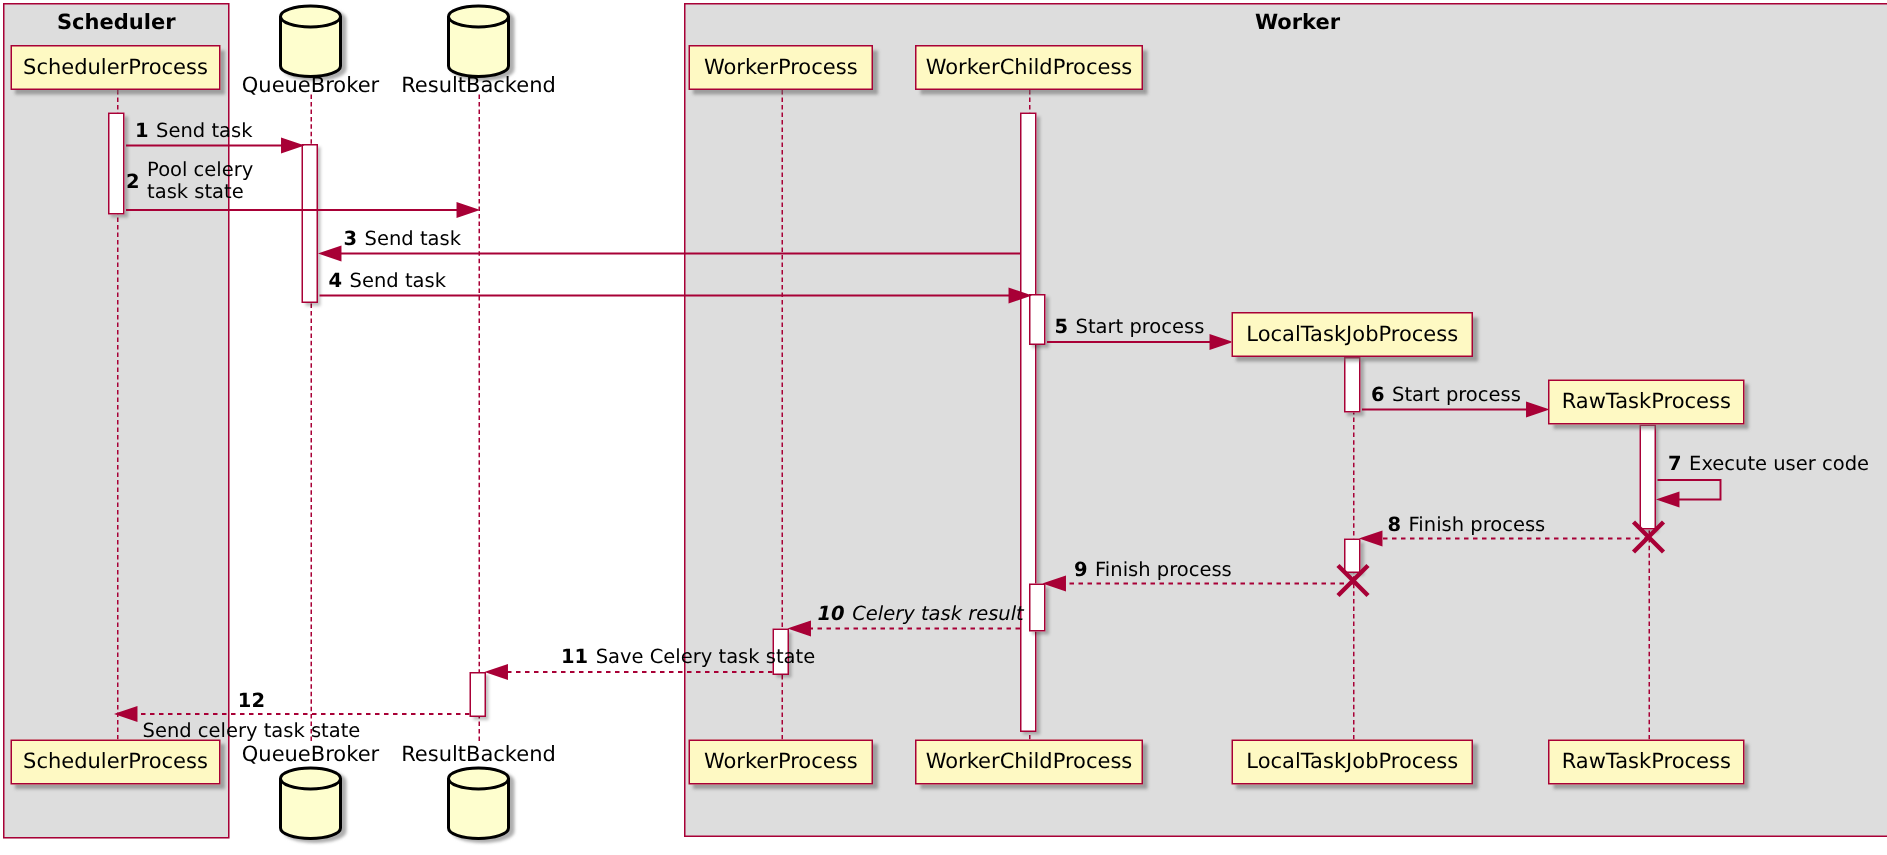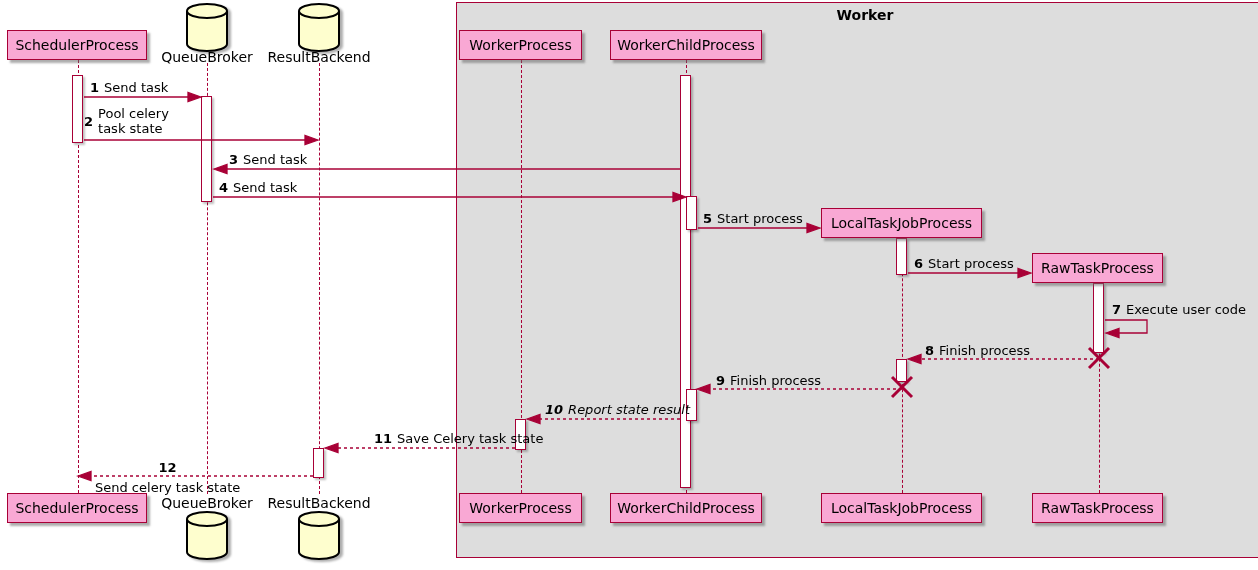--- a/index.html
+++ b/index.html
@@ -16,40 +16,43 @@
     font-weight:bold;font-size:14px;color:#000;
   }
   .lifeline{
     position:absolute;width:0;border-left:1px dashed #A80036;
   }
   .bar{
     position:absolute;width:9px;background:#ffffff;border:1.5px solid #A80036;
     box-sizing:content-box;box-shadow:2px 2px 2px rgba(0,0,0,0.25);
   }
   .pbox{
-    position:absolute;background:#f9a8d4;border:1.8px solid #A80036;box-sizing:border-box;
+    position:absolute;background:#fef9c3;border:1.8px solid #A80036;box-sizing:border-box;
     display:flex;align-items:center;justify-content:center;
     font-size:14px;white-space:nowrap;box-shadow:3px 3px 2px rgba(105,105,105,0.55);
   }
   .dblabel{
     position:absolute;width:130px;text-align:center;font-size:14px;white-space:nowrap;
   }
   .cyl{position:absolute;filter:drop-shadow(3px 2px 1px rgba(120,120,120,0.6));}
   .msg{
     position:absolute;font-size:13px;white-space:nowrap;display:flex;gap:5px;align-items:center;
   }
   .msg b{font-weight:bold;}
   .msg .txt{white-space:pre-line;}
   svg.overlay{position:absolute;left:0;top:0;}
 </style>
 </head>
 <body>
 
 <div id="canvas">
 
+  <div class="frame" style="left:2px;top:2px;width:151px;height:557px;">
+    <div class="frame-title">Scheduler</div>
+  </div>
   <div class="frame" style="left:456px;top:2px;width:818px;height:556px;">
     <div class="frame-title">Worker</div>
   </div>
 
   <div class="lifeline" style="left:78px;top:60px;height:433px;"></div>
   <div class="lifeline" style="left:207px;top:63px;height:431px;"></div>
   <div class="lifeline" style="left:319px;top:63px;height:431px;"></div>
   <div class="lifeline" style="left:521px;top:60px;height:433px;"></div>
   <div class="lifeline" style="left:686px;top:60px;height:433px;"></div>
   <div class="lifeline" style="left:902px;top:238px;height:255px;"></div>
@@ -193,21 +196,21 @@
   <div class="msg" style="left:925px;top:343px;">
       <b>8</b>
       <span class="txt">Finish process</span>
     </div>
   <div class="msg" style="left:716px;top:373px;">
       <b>9</b>
       <span class="txt">Finish process</span>
     </div>
   <div class="msg" style="left:545px;top:402px;font-style:italic;">
       <b>10</b>
-      <span class="txt">Report state result</span>
+      <span class="txt">Celery task result</span>
     </div>
   <div class="msg" style="left:342px;top:431px;margin-left:32px;">
       <b>11</b>
       <span class="txt">Save Celery task state</span>
     </div>
   <div class="msg" style="left:95px;top:460px;flex-direction:column;">
       <b>12</b>
       <span class="txt">Send celery task state</span>
     </div>
 

